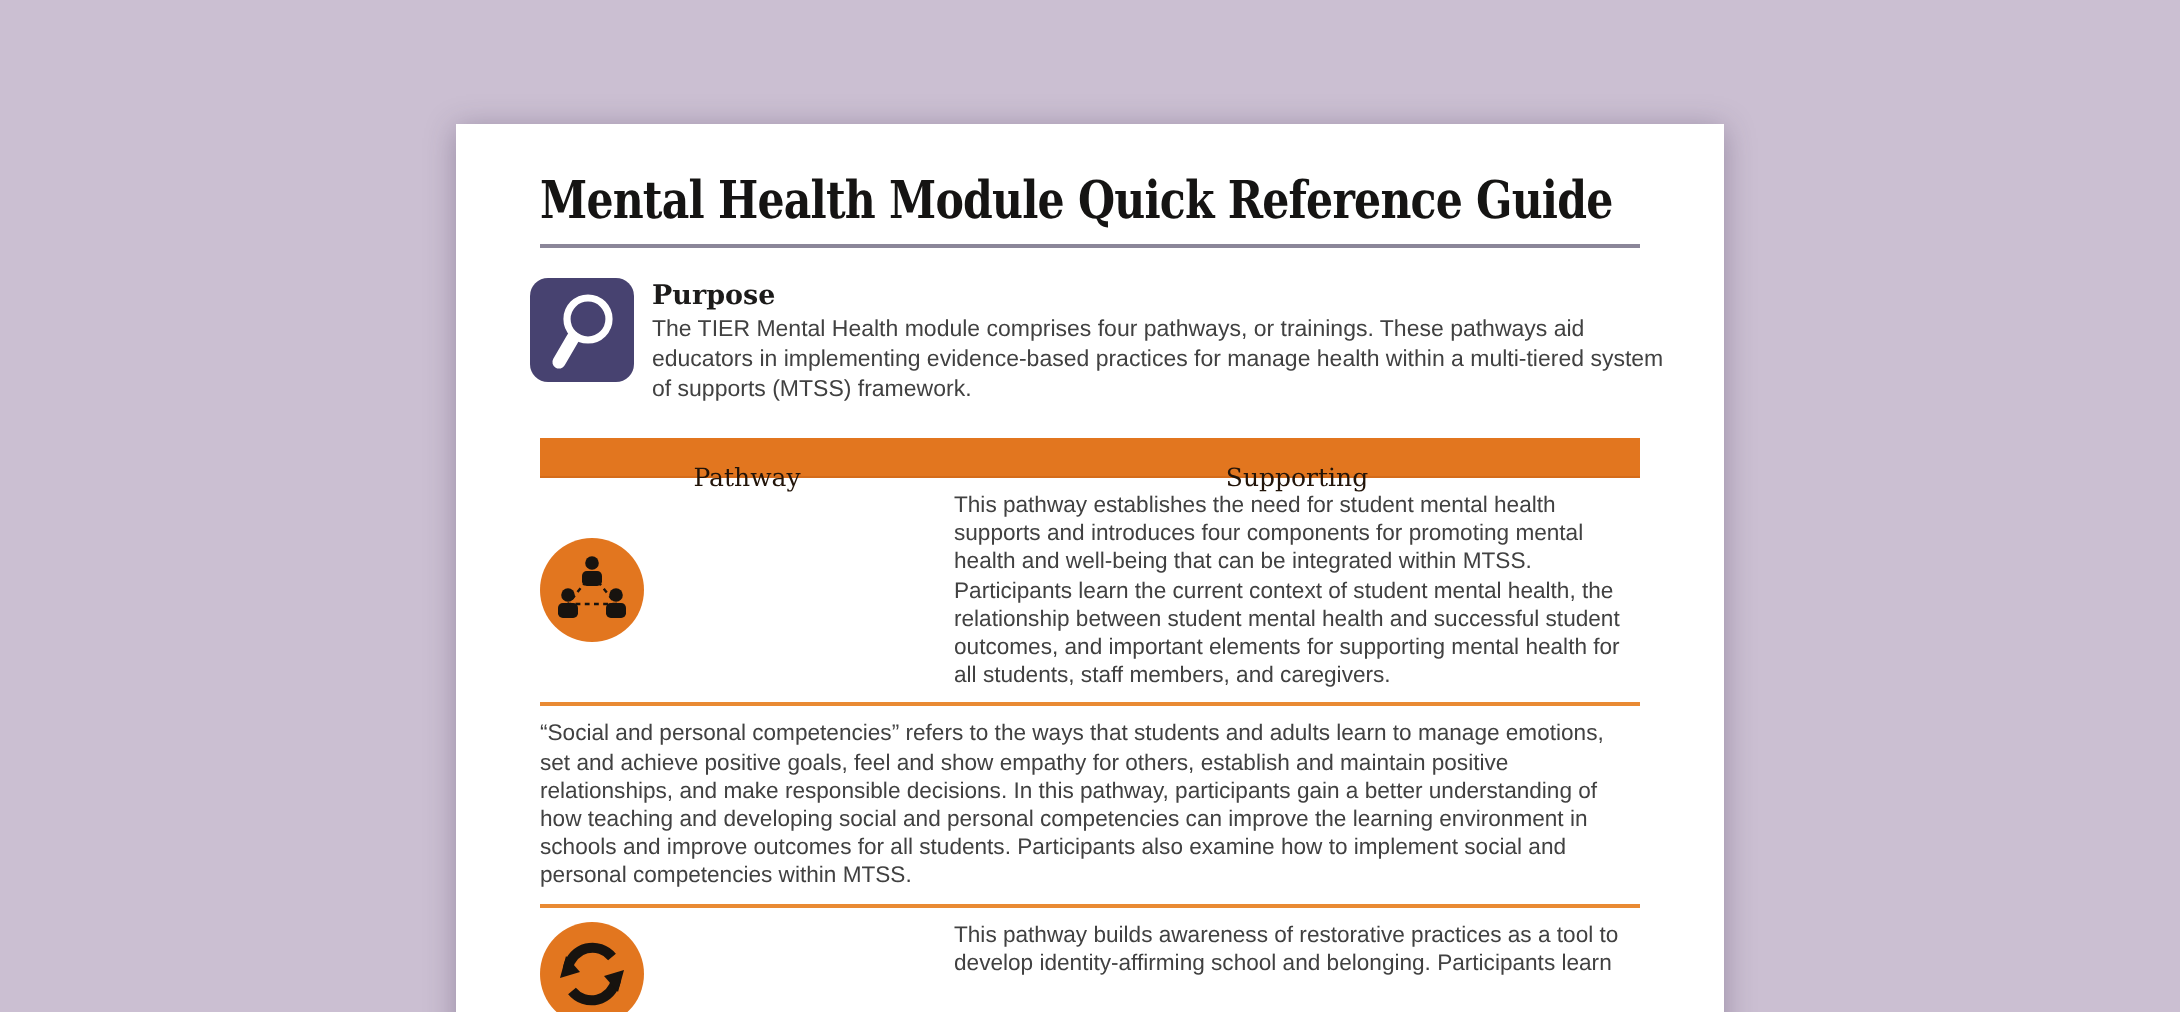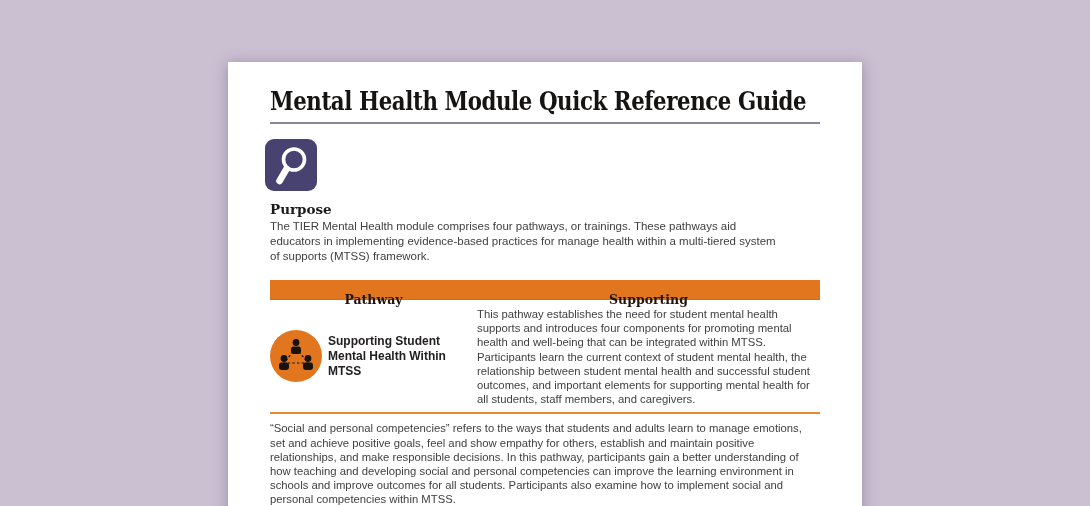--- a/index.html
+++ b/index.html
@@ -39,21 +39,20 @@
   .title-rule {
     height: 0;
     border: none;
     border-top: 2.5px solid #8b8699;
     margin: 6px 0 0 0;
   }
   .purpose {
     display: flex;
     margin-top: 15px;
     gap: 9px;
-    flex-direction: column;
   }
   .purpose-icon {
     flex: 0 0 auto;
     width: 52px; height: 52px;
     margin-left: -5px;
     background: #474270;
     border-radius: 9px;
   }
   .purpose-text { padding-top: 1px; }
   .purpose-heading {
@@ -72,21 +71,21 @@
   .pathway-table { margin-top: 16px; }
   .table-header {
     display: flex;
     background: #e2761f;
     border-bottom: 1px solid #c2601672;
     height: 19px;
     align-items: center;
   }
   .th {
     font-family: "DejaVu Serif", "Liberation Serif", serif;
-    font-weight: bold;
+    font-weight: normal;
     font-size: 12.5px;
     color: #221409;
     text-align: center;
     margin-top: 19px;
   }
   .th-pathway { width: 207px; }
   .th-objectives { flex: 1; }
   .trow {
     display: flex;
     padding: 6px 0;
@@ -164,21 +163,20 @@
                 <g fill="#17130f">
                   <circle cx="26" cy="12.5" r="3.4"></circle>
                   <rect x="21" y="16.5" width="10" height="7.5" rx="2.4"></rect>
                   <circle cx="14" cy="28.5" r="3.4"></circle>
                   <rect x="9" y="32.5" width="10" height="7.5" rx="2.4"></rect>
                   <circle cx="38" cy="28.5" r="3.4"></circle>
                   <rect x="33" y="32.5" width="10" height="7.5" rx="2.4"></rect>
                 </g>
               </svg>
             </div>
-            <div class="pathway-label">Supporting Student Mental Health Within MTSS</div>
           </div>
           <div class="cell-objectives">This pathway establishes the need for student mental health supports and introduces four components for promoting mental health and well-being that can be integrated within MTSS. Participants learn the current context of student mental health, the relationship between student mental health and successful student outcomes, and important elements for supporting mental health for all students, staff members, and caregivers.</div>
         </div>
 
         <div class="trow">
           <div class="cell-objectives">“Social and personal competencies” refers to the ways that students and adults learn to manage emotions, set and achieve positive goals, feel and show empathy for others, establish and maintain positive relationships, and make responsible decisions. In this pathway, participants gain a better understanding of how teaching and developing social and personal competencies can improve the learning environment in schools and improve outcomes for all students. Participants also examine how to implement social and personal competencies within MTSS.</div>
         </div>
 
         <div class="trow row-restorative">
           <div class="cell-pathway">

